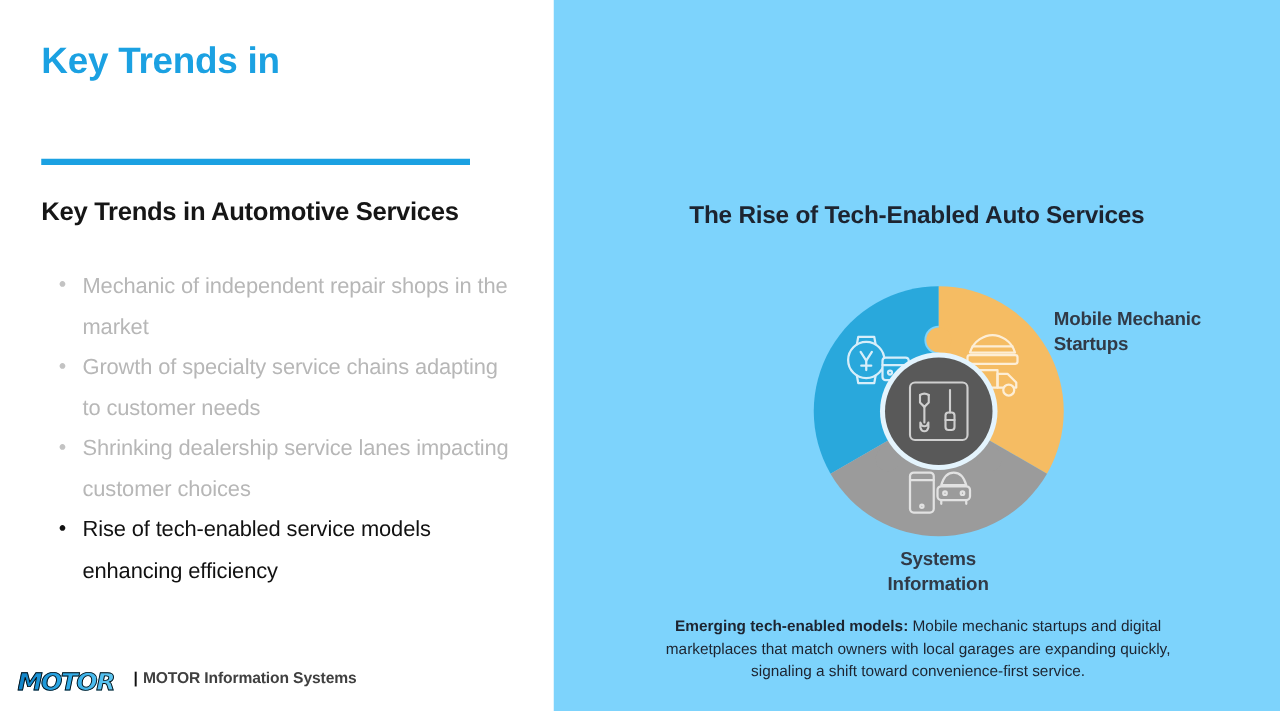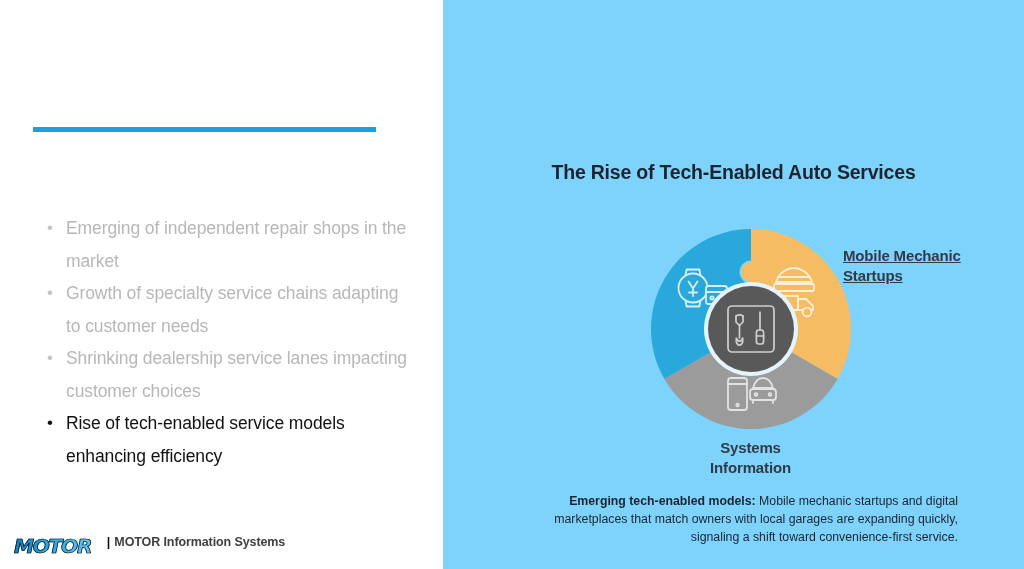--- a/index.html
+++ b/index.html
@@ -172,58 +172,58 @@
     left: 18px;
     top: 251px;
     width: 190px;
     text-align: right;
   }
   #label-mobile {
     left: 400px;
     top: 246px;
     width: 180px;
     text-align: left;
-    text-decoration: underline;
   }
   #label-digital {
     left: 200px;
     top: 438px;
     width: 215px;
     text-align: center;
   }
 
   #viz-caption {
     position: absolute;
     left: 68px;
     top: 492px;
     width: 447px;
-    text-align: right;
+    text-align: center;
     font-size: 12.3px;
     line-height: 18px;
     color: #1d2430;
   }
   #viz-caption b { font-weight: bold; }
 </style>
 </head>
 <body>
 
 <div id="left-panel">
 
   <div id="slide-title">
-    <br>
+    <span>Key Trends in</span><br>
   </div>
 
   <div id="title-rule"></div>
 
+  <div id="section-heading">Key Trends in Automotive Services</div>
 
   <ul id="bullet-list">
 
     <li class="bullet-item dim">
       <span class="dot">•</span>
-      <span>Emerging of </span><b>independent repair shops</b><span> in the market</span>
+      <span>Mechanic of </span><b>independent repair shops</b><span> in the market</span>
     </li>
 
     <li class="bullet-item dim">
       <span class="dot">•</span>
       <span>Growth of </span><b>specialty service chains</b><span> adapting to customer needs</span>
     </li>
 
     <li class="bullet-item dim">
       <span class="dot">•</span>
       <span></span><b>Shrinking dealership service lanes</b><span> impacting customer choices</span>

